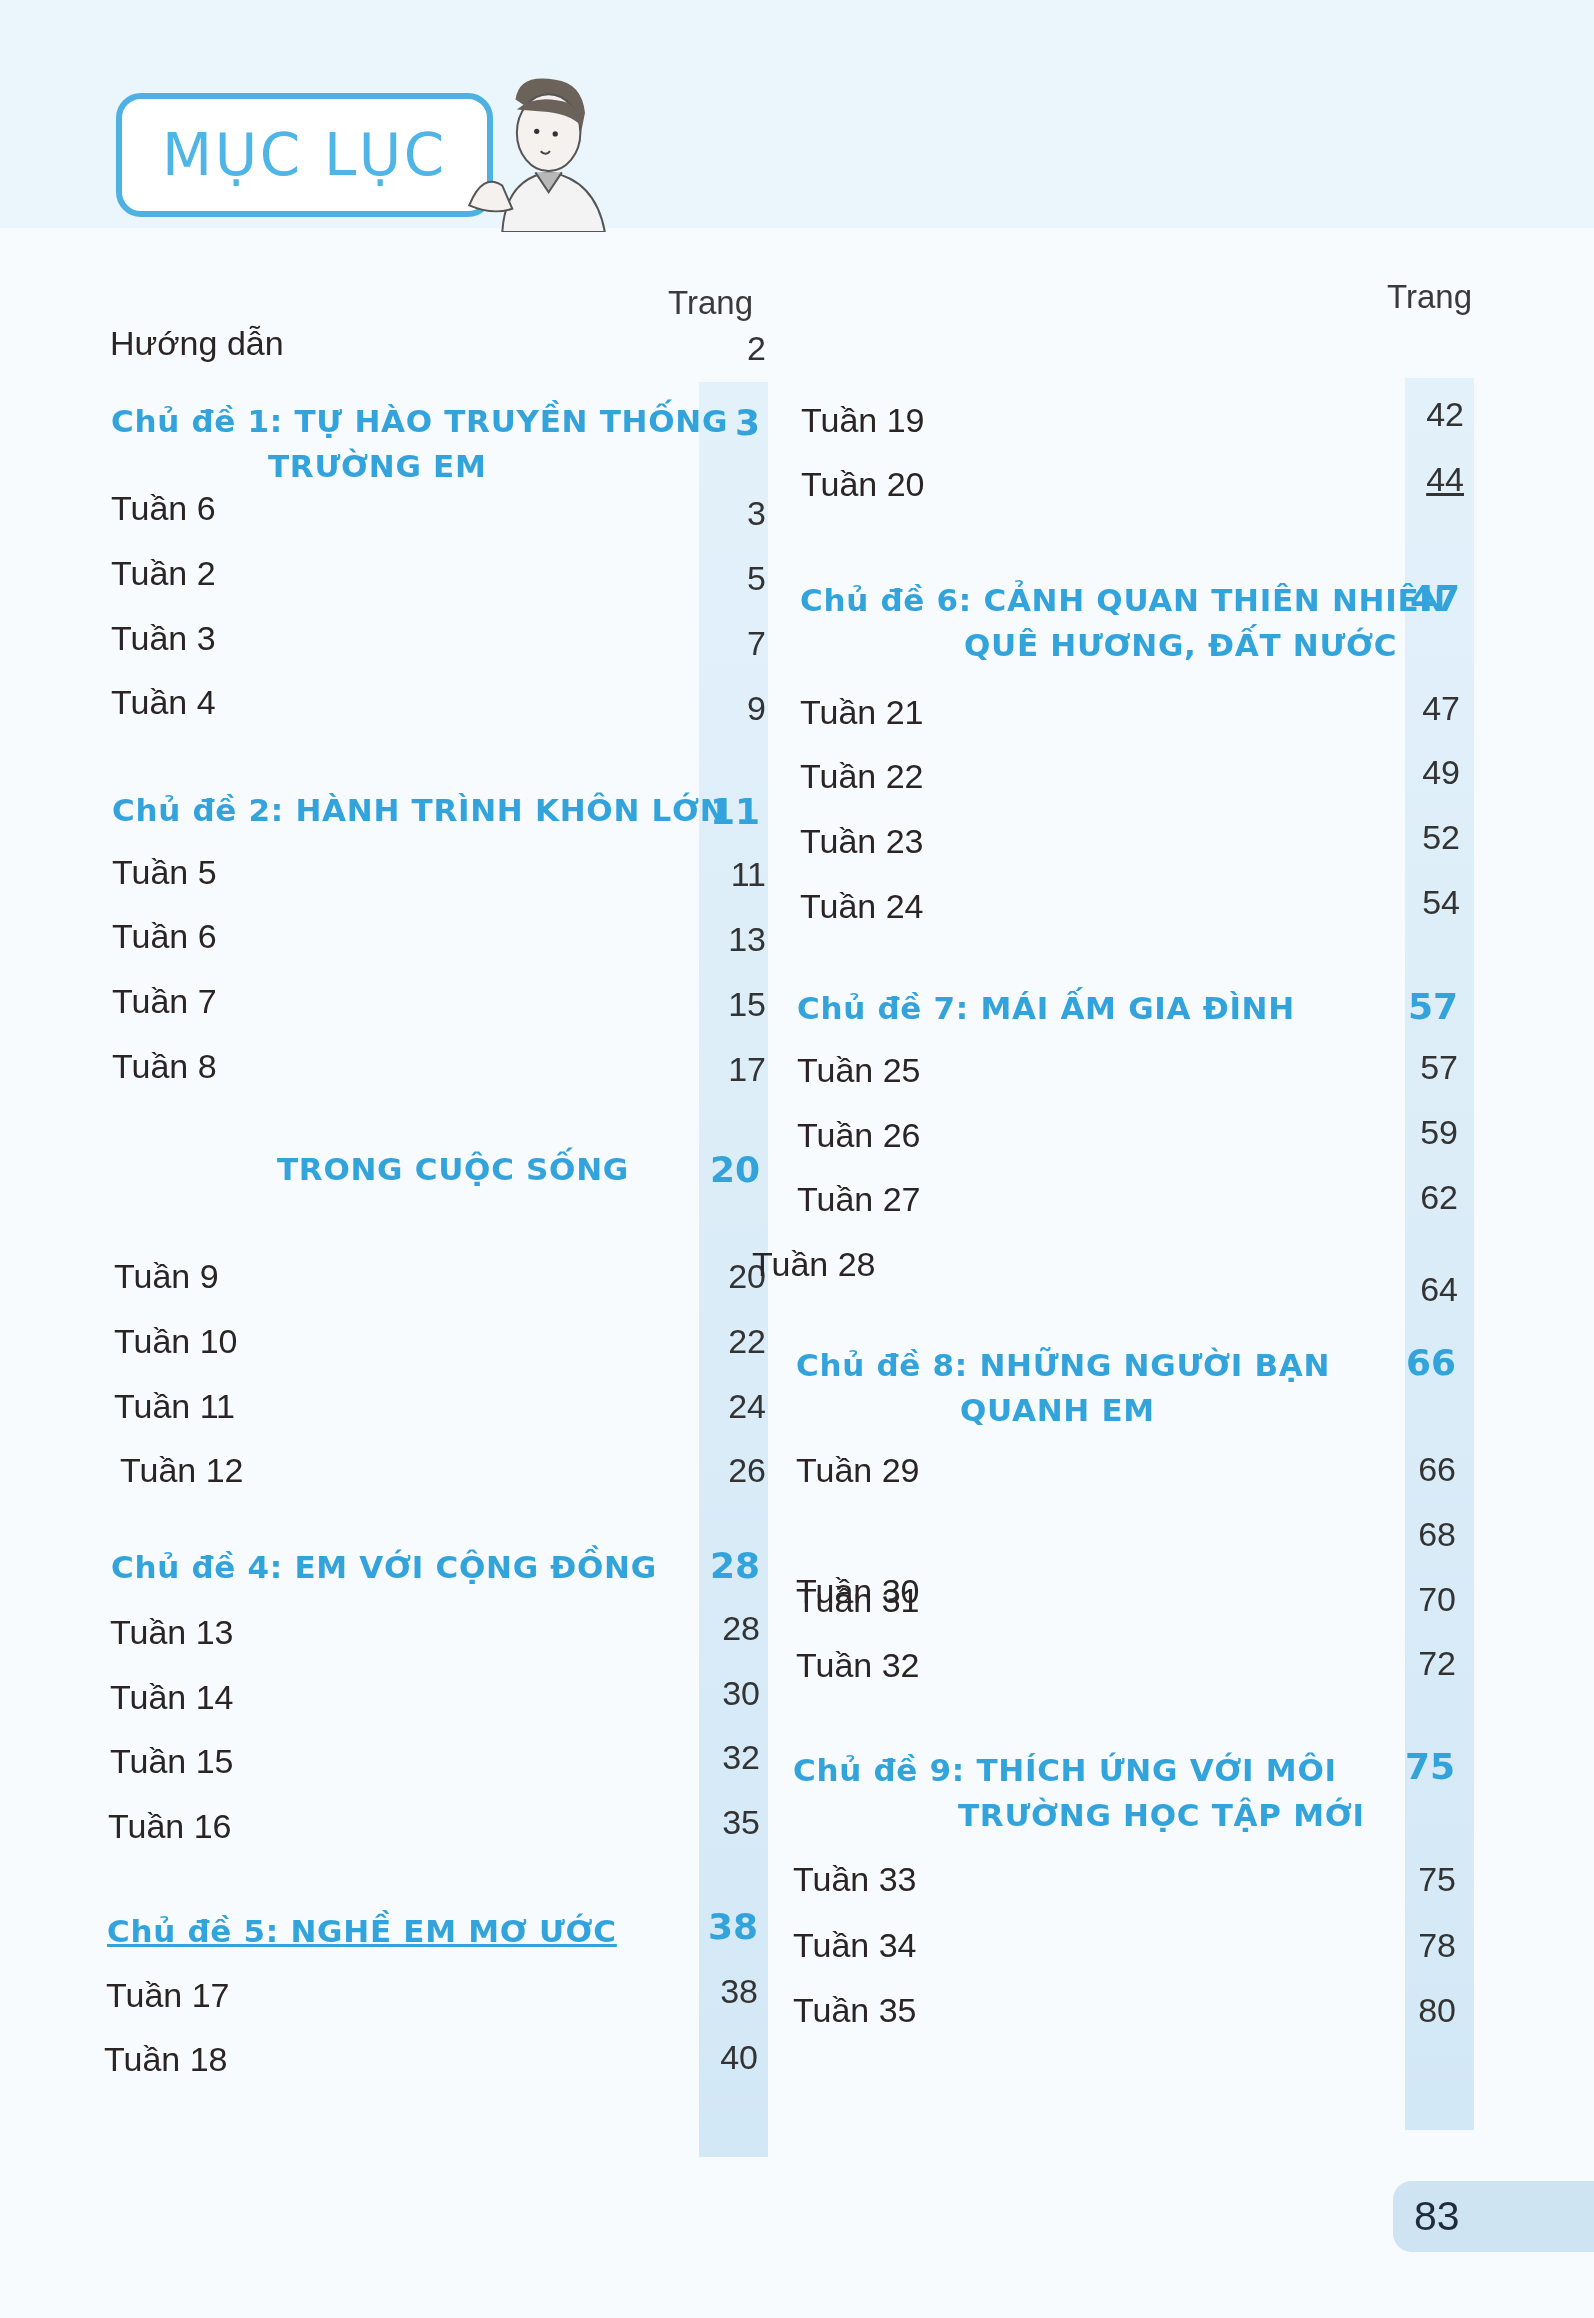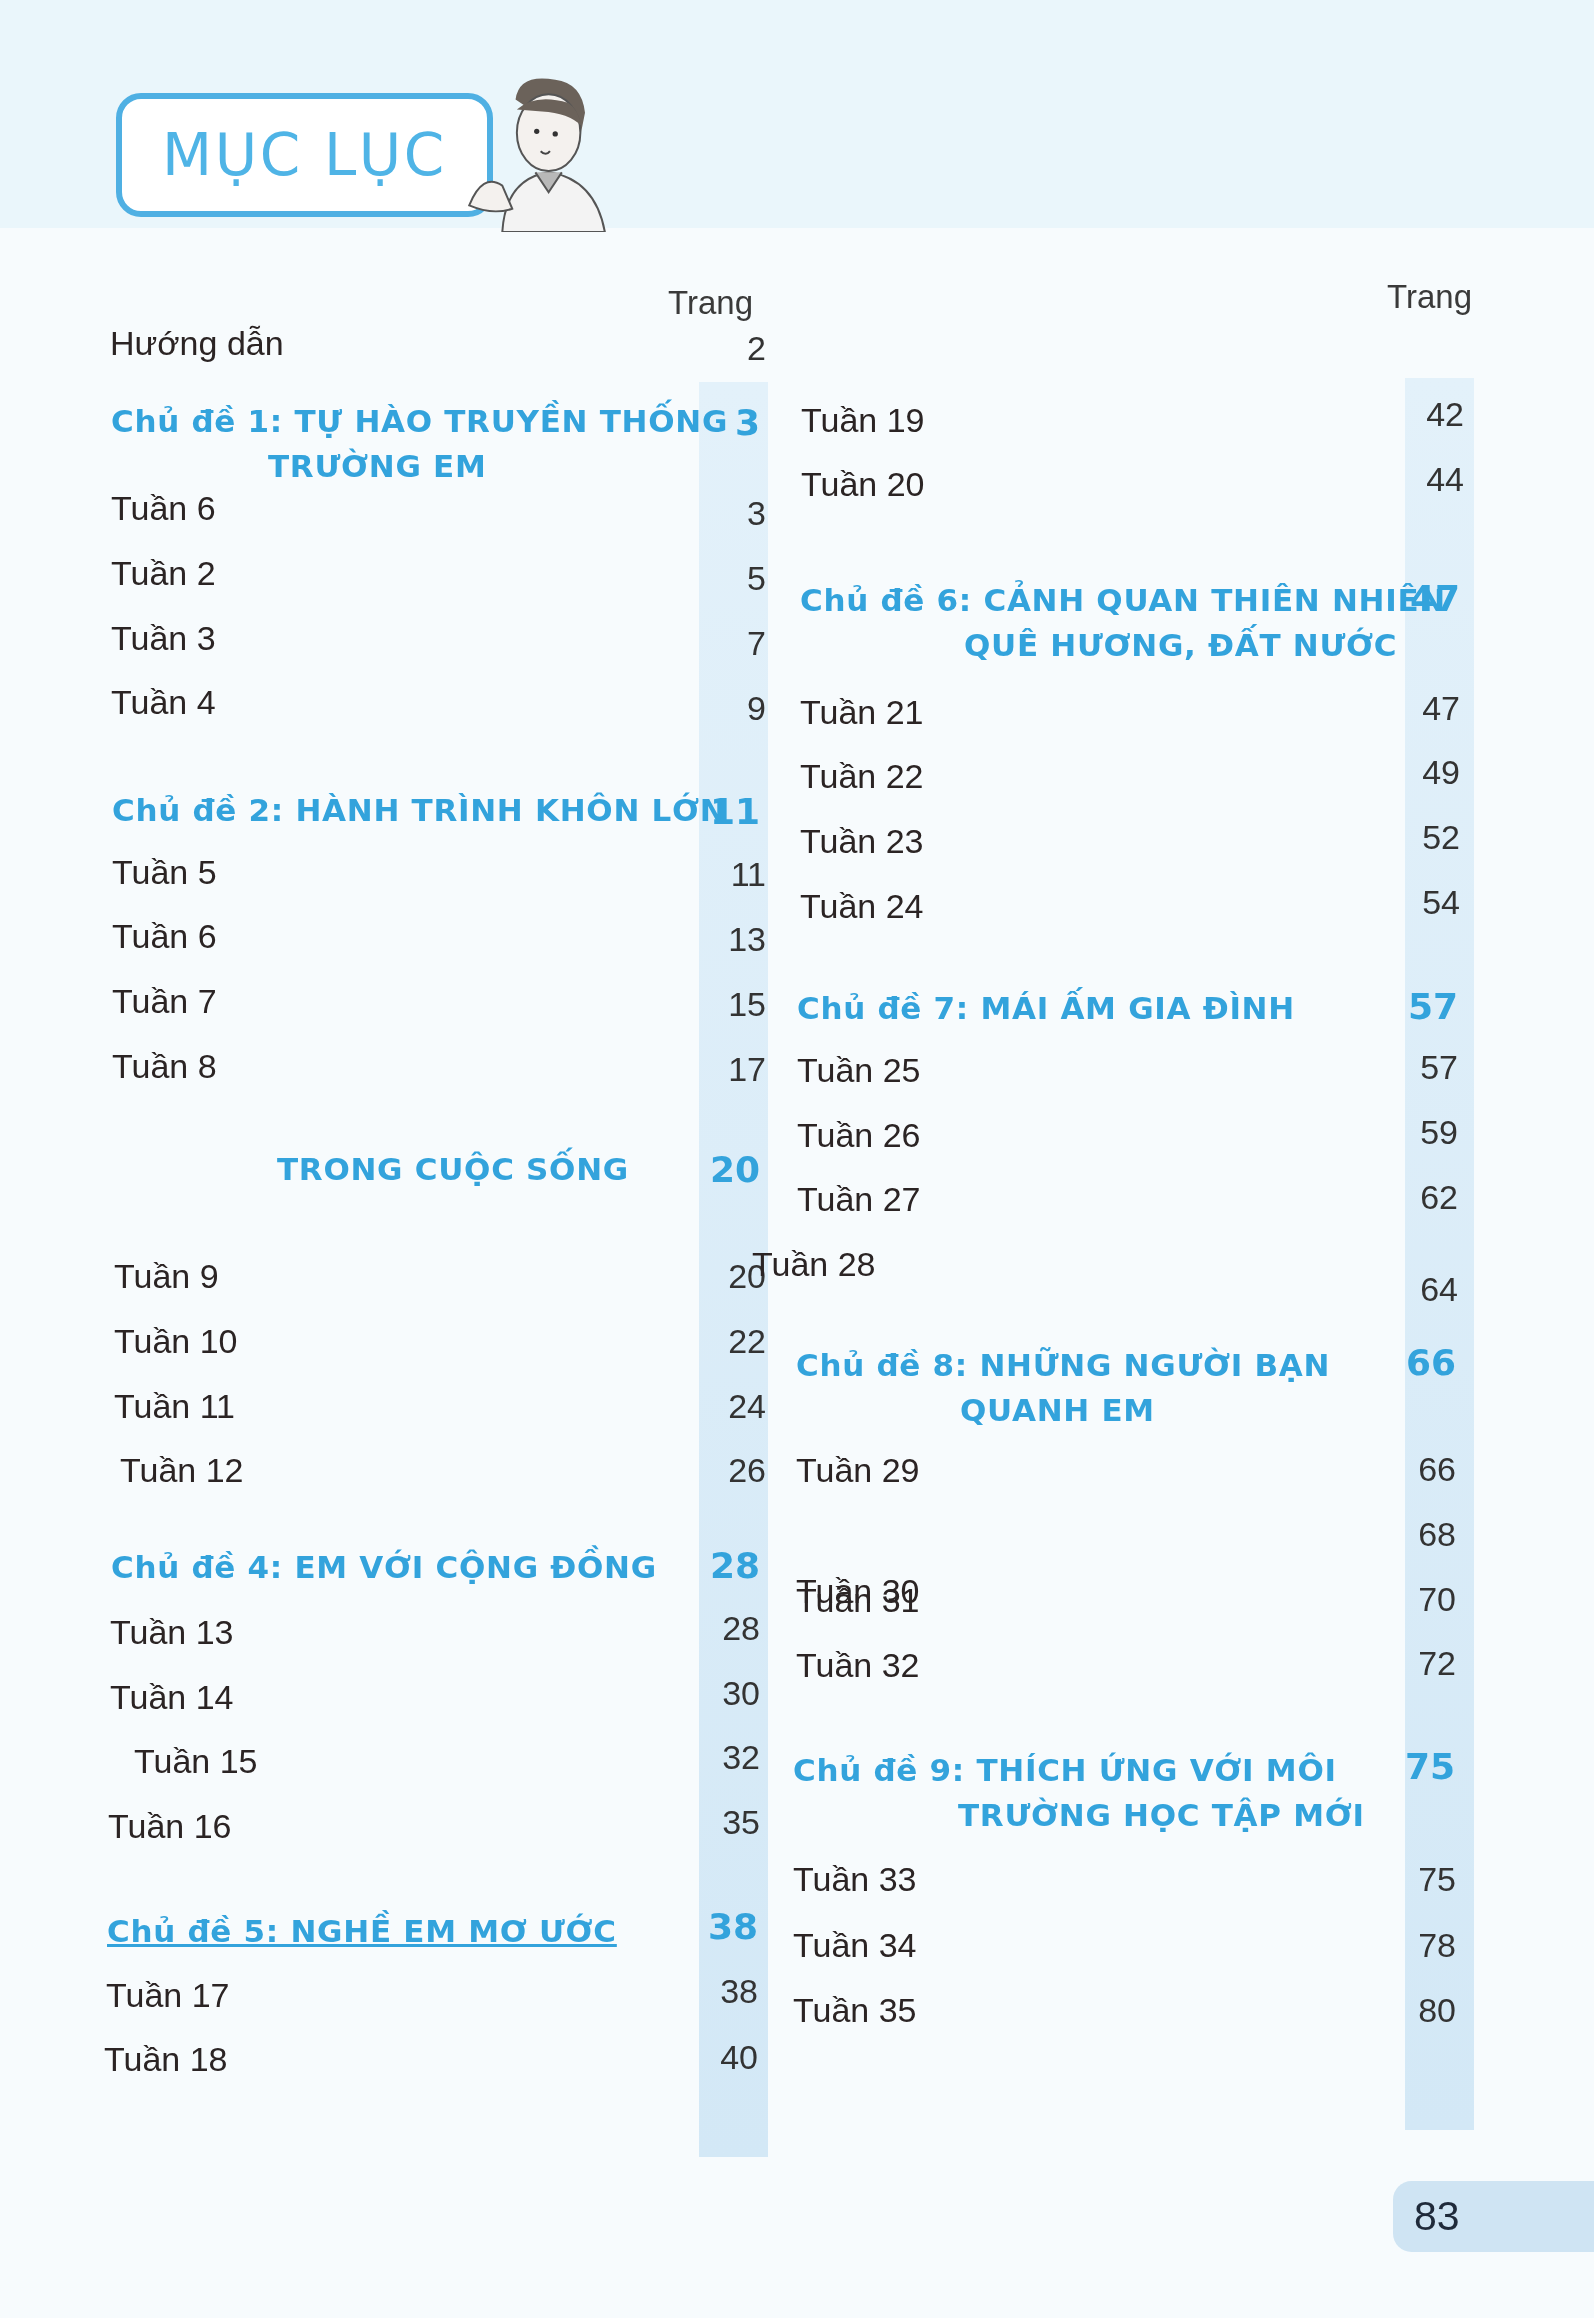--- a/index.html
+++ b/index.html
@@ -153,21 +153,21 @@
 </div>
 <div class="topic-num" style="left:681px; top:1545px;">28</div>
 <div class="row" style="left:110px; top:1613px;">
     <span class="label">Tuần 13</span>
   </div>
 <div class="num" style="left:681px; top:1609px;">28</div>
 <div class="row" style="left:110px; top:1678px;">
     <span class="label">Tuần 14</span>
   </div>
 <div class="num" style="left:681px; top:1674px;">30</div>
-<div class="row" style="left:110px; top:1742px;margin-left:24px;">
+<div class="row" style="left:110px; top:1742px;">
     <span class="label">Tuần 15</span>
   </div>
 <div class="num" style="left:681px; top:1738px;">32</div>
 <div class="row" style="left:108px; top:1807px;">
     <span class="label">Tuần 16</span>
   </div>
 <div class="num" style="left:681px; top:1803px;">35</div>
 
 <div class="topic" style="left:107px; top:1909px;text-decoration:underline;">
   <span>Chủ đề 5: NGHỀ EM MƠ ƯỚC</span>
@@ -185,21 +185,21 @@
 <div class="col-header" style="left:1387px; top:278px;">Trang</div>
 <div class="strip" style="left:1405px; top:378px; width:69px; height:1752px;"></div>
 
 <div class="row" style="left:801px; top:401px;">
     <span class="label">Tuần 19</span>
   </div>
 <div class="num" style="left:1385px; top:395px;">42</div>
 <div class="row" style="left:801px; top:465px;">
     <span class="label">Tuần 20</span>
   </div>
-<div class="num" style="left:1385px; top:460px;">44</div>
+<div class="num" style="left:1385px; top:460px;text-decoration:underline;">44</div>
 
 <div class="topic" style="left:800px; top:578px;">
   <span>Chủ đề 6: CẢNH QUAN THIÊN NHIÊN</span>
   <span class="line2" style="padding-left:164px;">QUÊ HƯƠNG, ĐẤT NƯỚC</span>
 </div>
 <div class="topic-num" style="left:1381px; top:578px;">47</div>
 <div class="row" style="left:800px; top:693px;">
     <span class="label">Tuần 21</span>
   </div>
 <div class="num" style="left:1381px; top:689px;">47</div>

